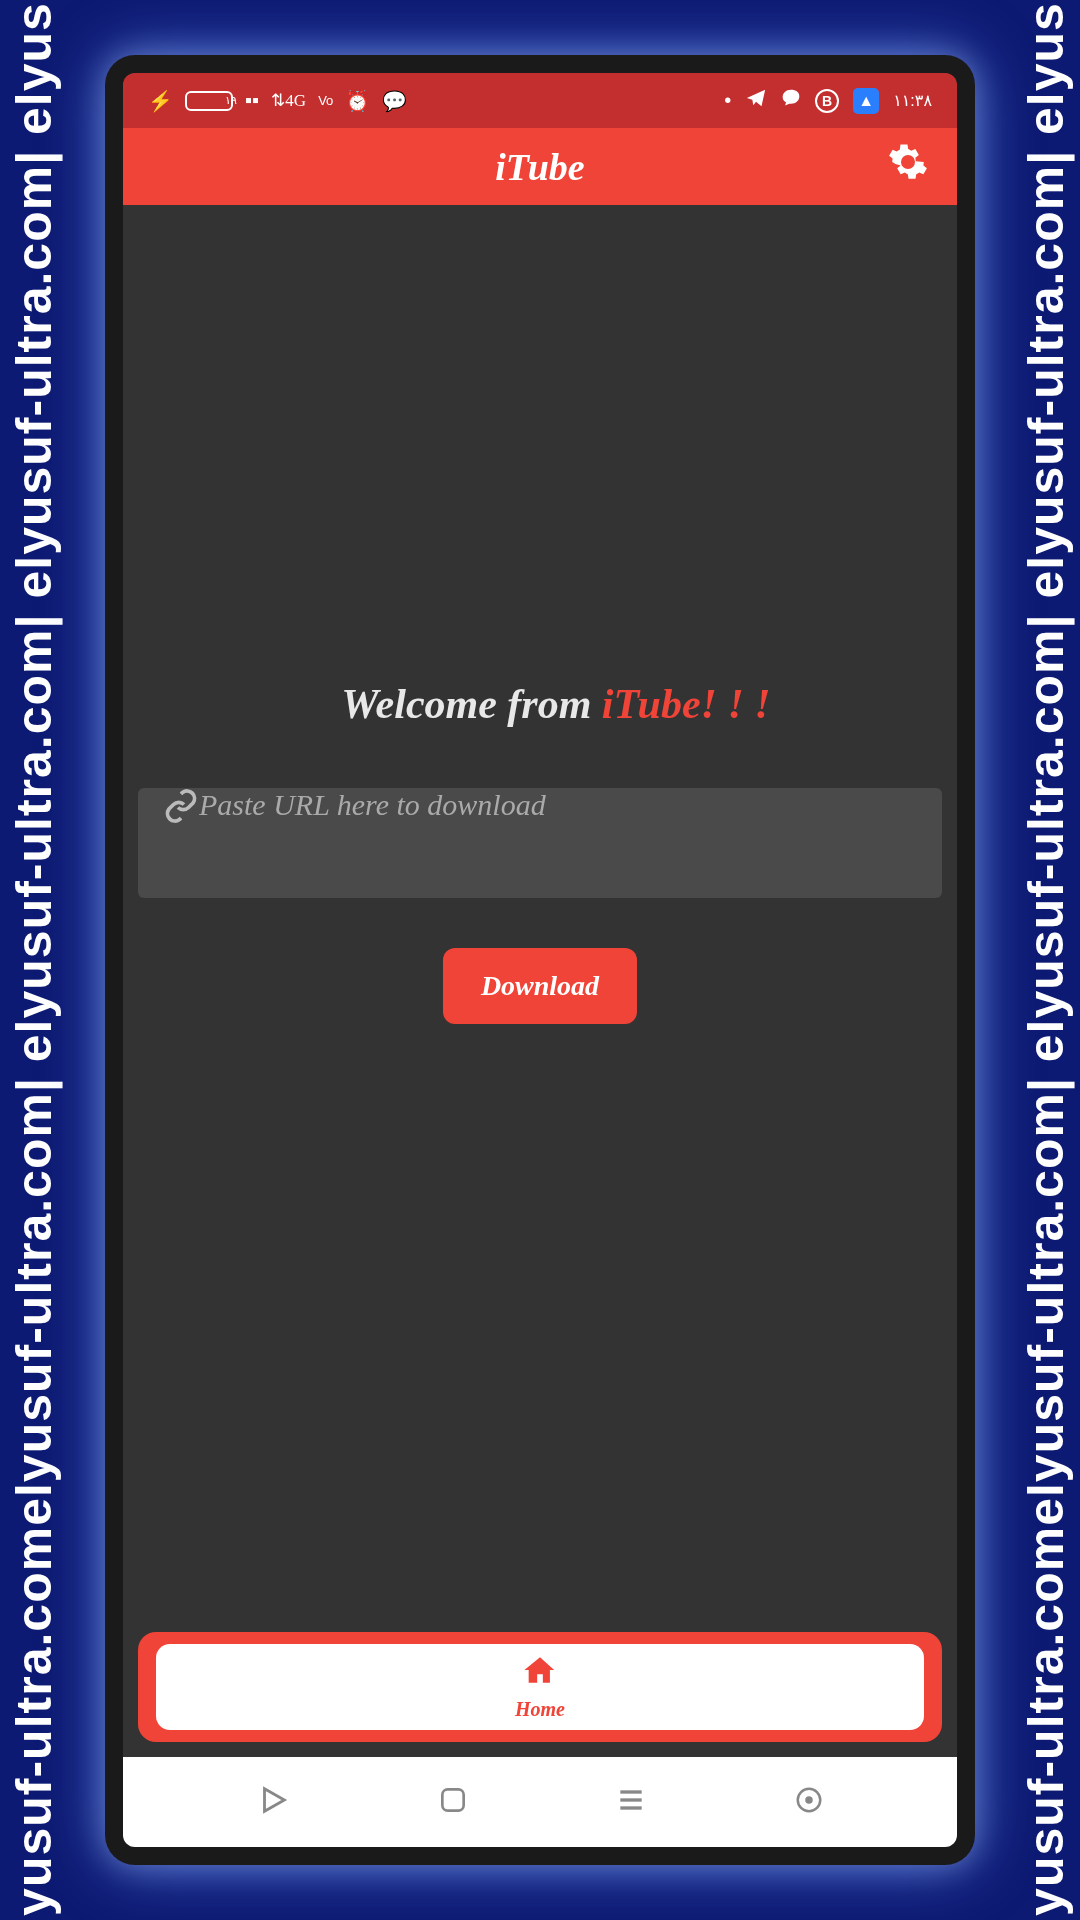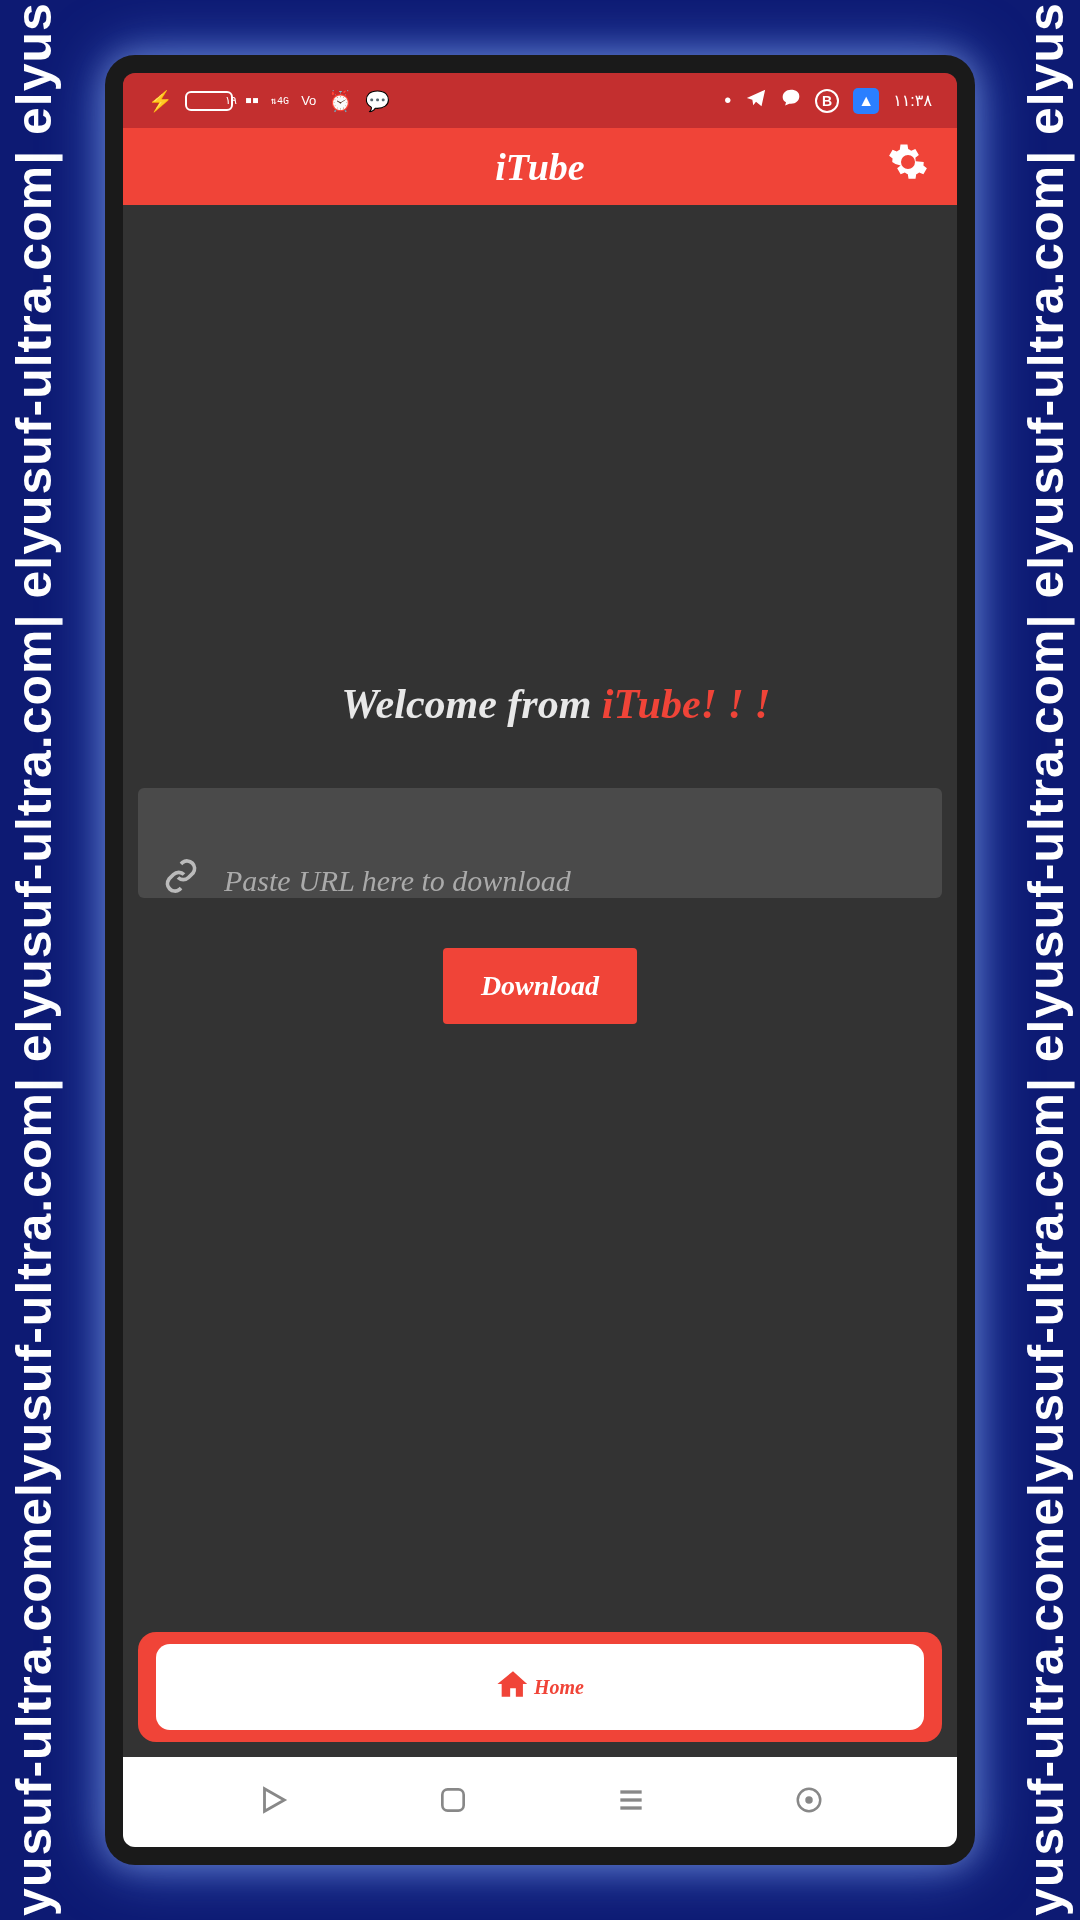--- a/index.html
+++ b/index.html
@@ -123,23 +123,22 @@
     .welcome .brand {
       color: #f04438;
     }
     .url-input-wrap {
       margin-top: 60px;
       width: 100%;
       height: 110px;
       background: #4a4a4a;
       border-radius: 6px;
       display: flex;
-      align-items: flex-end;
+      align-items: flex-start;
       padding: 0 25px;
-      gap: 25px;
     }
     .link-icon {
       color: #bbb;
       flex-shrink: 0;
     }
     .url-input {
       flex: 1;
       background: transparent;
       border: none;
       outline: none;
@@ -154,36 +153,36 @@
     .download-btn {
       margin-top: 50px;
       background: #f04438;
       color: white;
       border: none;
       padding: 22px 38px;
       font-size: 28px;
       font-style: italic;
       font-weight: bold;
       font-family: Georgia, serif;
-      border-radius: 4px;
+      border-radius: 12px;
       cursor: pointer;
     }
     .bottom-nav {
       margin: 15px;
       height: 110px;
       background: #f04438;
       border-radius: 18px;
       display: flex;
       padding: 12px 18px;
       gap: 15px;
     }
     .nav-item {
       flex: 1;
       display: flex;
-      flex-direction: row;
+      flex-direction: column;
       align-items: center;
       justify-content: center;
       border-radius: 14px;
       cursor: pointer;
       gap: 4px;
     }
     .nav-item.active {
       background: white;
     }
     .nav-icon {
@@ -266,21 +265,21 @@
 <div class="phone-frame">
   <div class="phone-screen">
 
     <div class="status-bar">
       <div class="status-left">
         <span class="status-icon">⚡</span>
         <span class="battery-icon">
             <span>١٩</span>
           </span>
         <span class="status-icon">▪▪</span>
-        <span class="status-icon" style="font-size:10px;font-family:Liberation Mono, monospace;">⇅4G</span>
+        <span class="status-icon" style="font-size:17px;font-family:Liberation Serif, serif;">⇅4G</span>
         <span class="status-icon" style="font-size:13px;font-family:Arial;">Vo<br></span>
         <span class="status-icon">⏰</span>
         <span class="status-icon">💬</span>
       </div>
       <div class="status-right">
         <span class="status-icon">•</span>
         <span class="status-icon">
           <svg width="22" height="22" viewBox="0 0 24 24" fill="white">
               <path d="M2 12l20-9-4 18-6-5-3 4-1-6z"></path>
             </svg>

